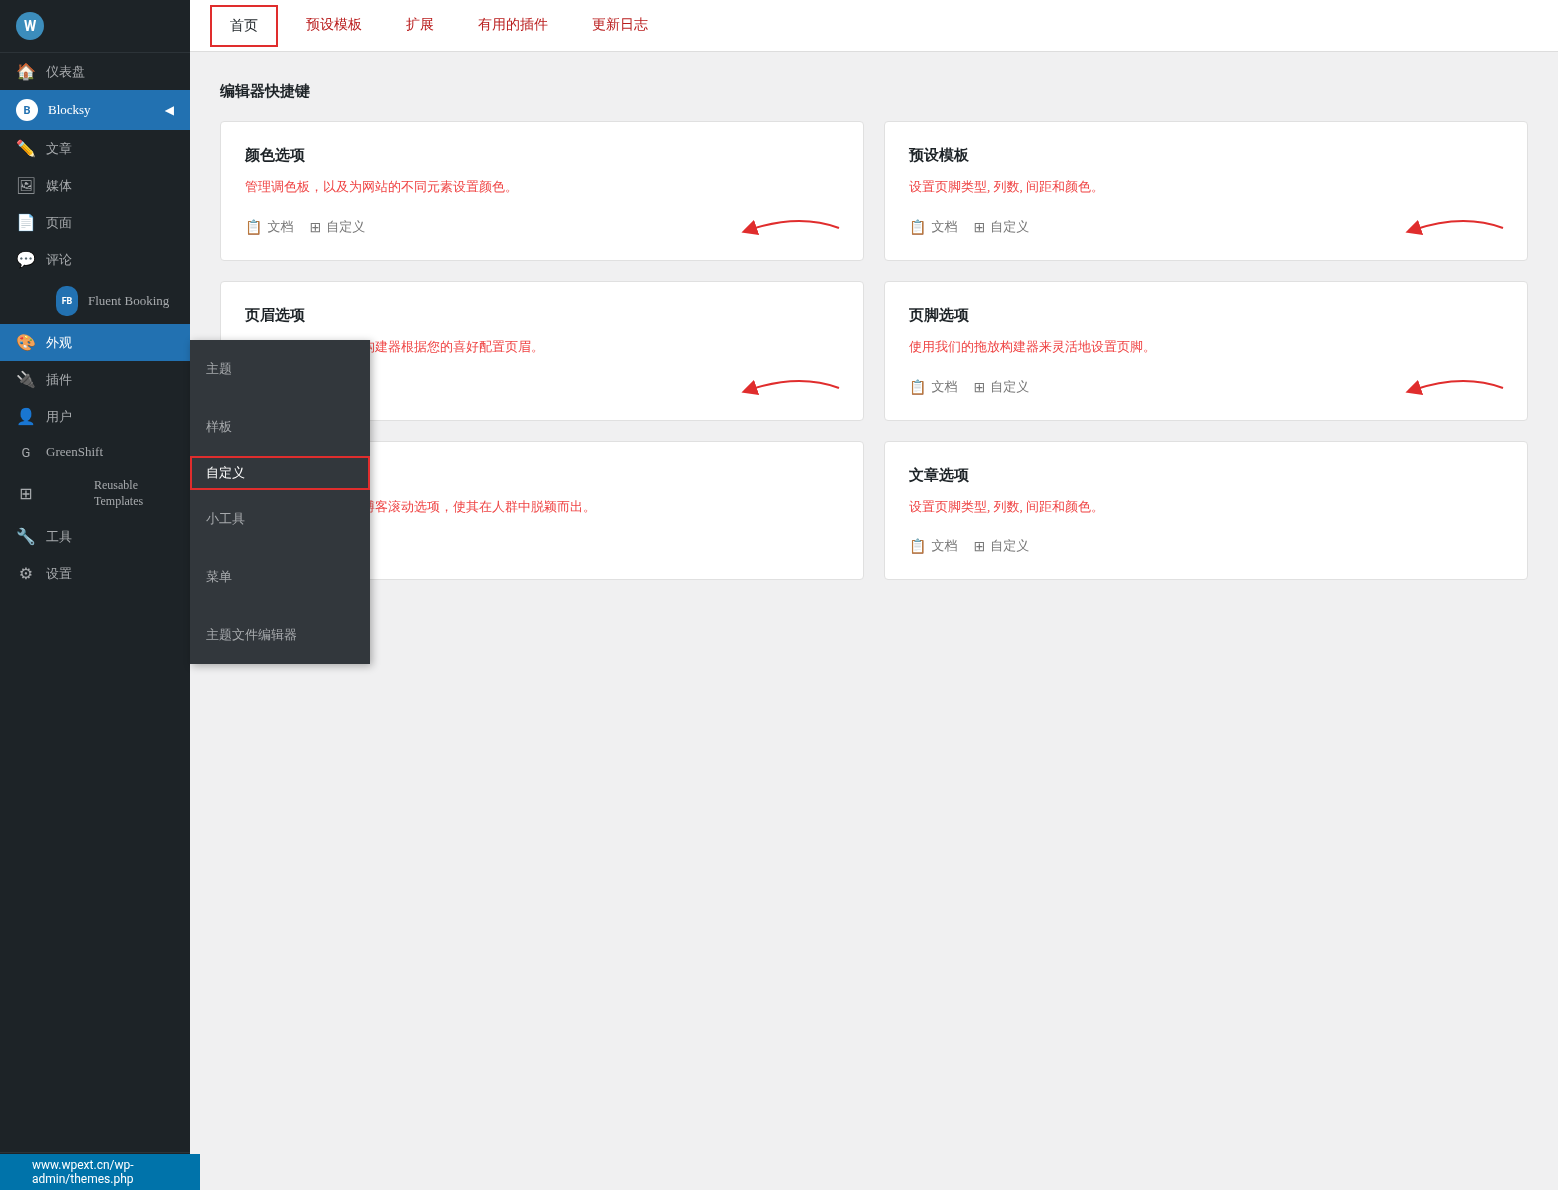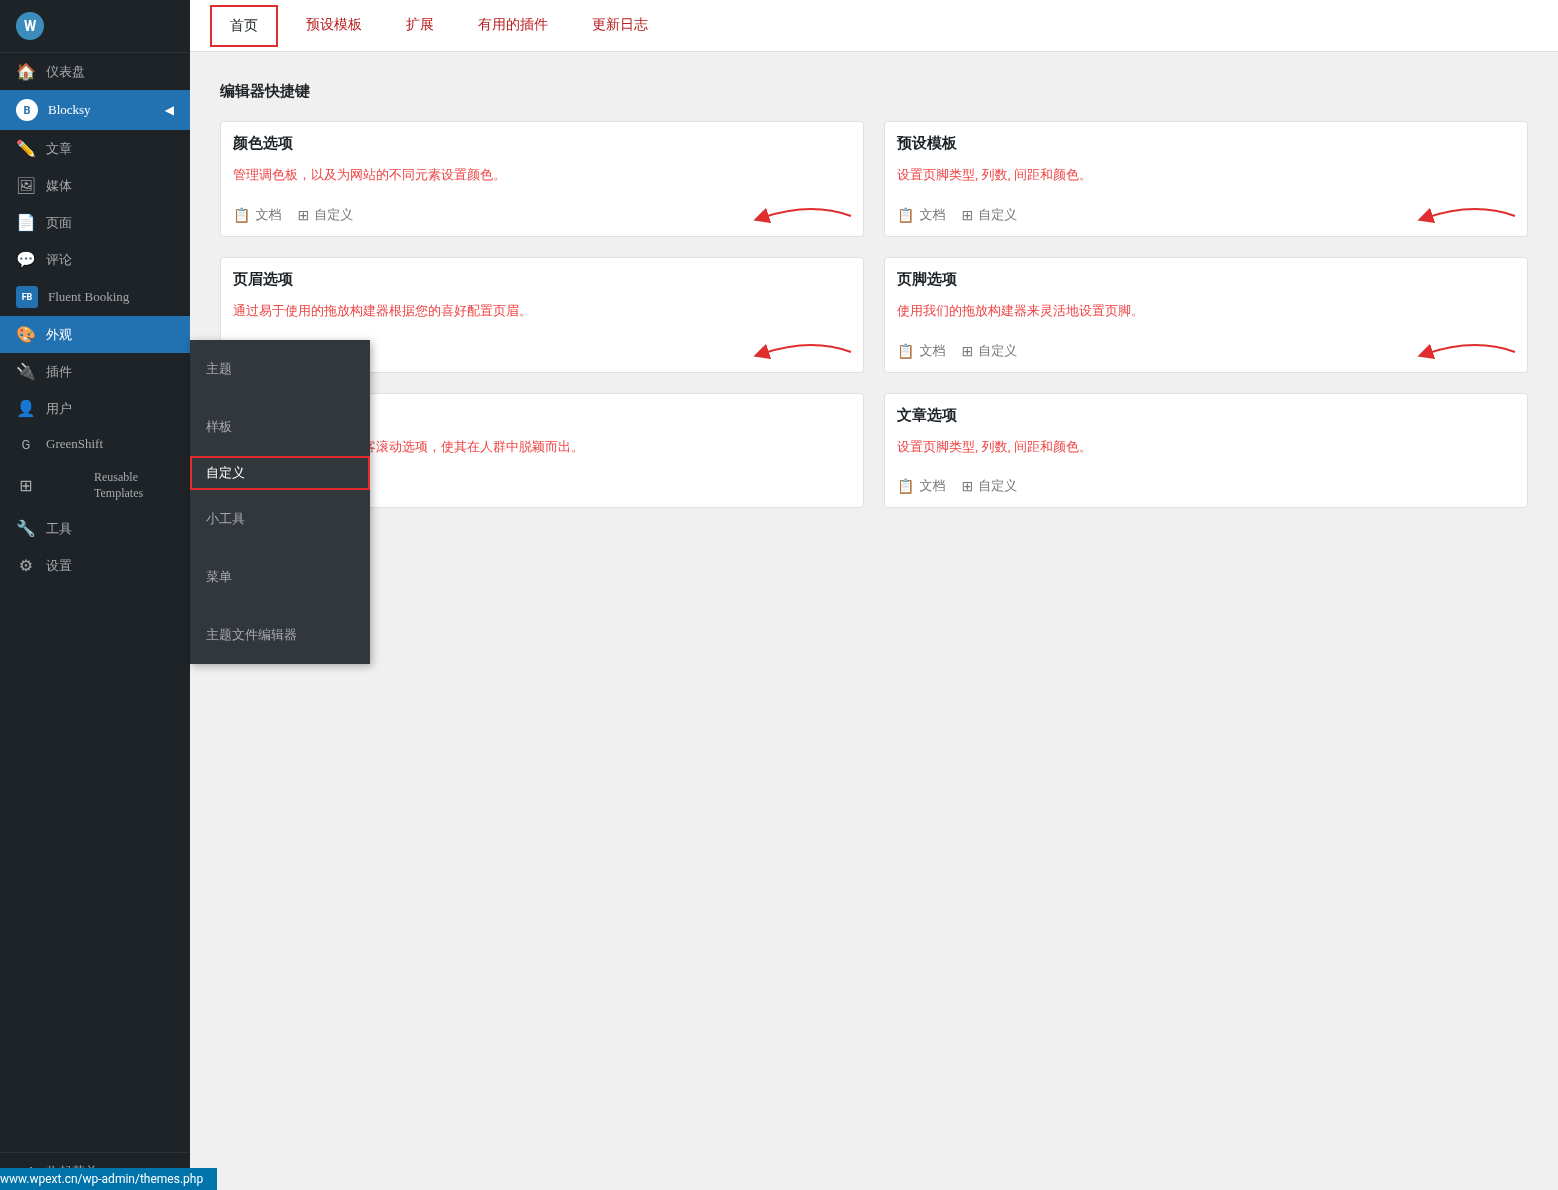--- a/index.html
+++ b/index.html
@@ -47,25 +47,25 @@
     .sidebar-item-label { font-size: 13px; font-family: Liberation Serif, serif; }
 
     
     .sidebar-item.fluent-booking {
       padding: 8px 16px;
       display: flex;
       align-items: center;
       gap: 10px;
     }
     .fb-icon {
-      width: 22px; height: 22px;
+      width: 22px; height: 30px;
       background: #2271b1;
-      border-radius: 3px;
+      border-radius: 10px;
       display: flex; align-items: center; justify-content: center;
-      color: white; font-size: 11px;
+      color: white; font-size: 11px; margin-left: 40px;
     }
 
     
     .sidebar-item.appearance { background: #2271b1; color: #fff; }
 
     
     .sidebar-bottom {
       margin-top: auto;
       border-top: 1px solid #2c3338;
     }
@@ -147,21 +147,21 @@
     .cards-grid {
       display: grid;
       grid-template-columns: 1fr 1fr;
       gap: 20px;
       margin-bottom: 20px;
     }
     .card {
       background: #fff;
       border: 1px solid #e0e0e0;
       border-radius: 4px;
-      padding: 12px;
+      padding: 24px;
       display: flex;
       flex-direction: column;
       gap: 12px;
     }
     .card-title {
       font-size: 15px;
       font-weight: 600;
       color: #1d2327;
     }
     .card-desc {
@@ -186,25 +186,25 @@
       color: #777;
       cursor: pointer;
     }
     .card-link .link-icon { font-size: 14px; }
 
     
     #statusbar {
       background: #0073aa;
       color: #fff;
       font-size: 12px;
-      padding: 4px 0;
+      padding: 4px 32px;
       position: fixed;
       bottom: 0;
       left: 0;
-      width: 217px;
+      width: 200px;
       z-index: 300;
     }
   </style>
 </head>
 <body>
 
 <div id="sidebar">
   <div class="sidebar-logo">
     <div class="wp-logo">W</div>
   </div>

